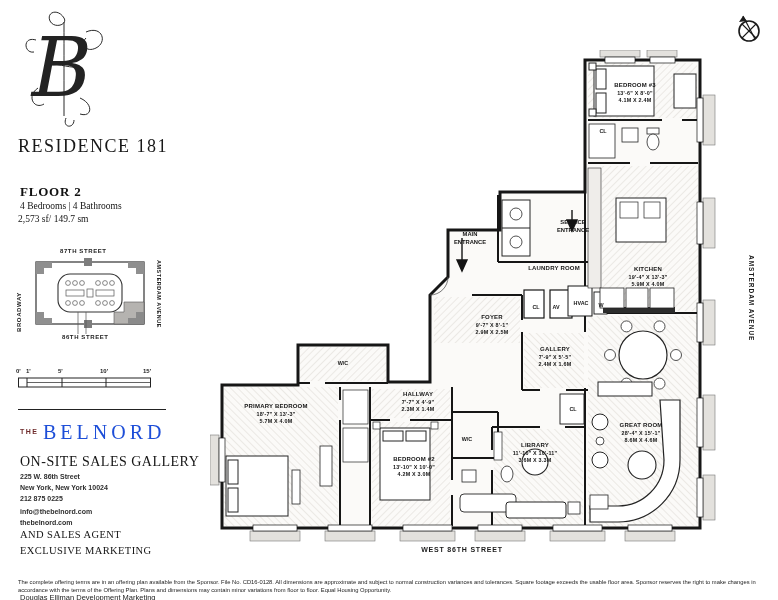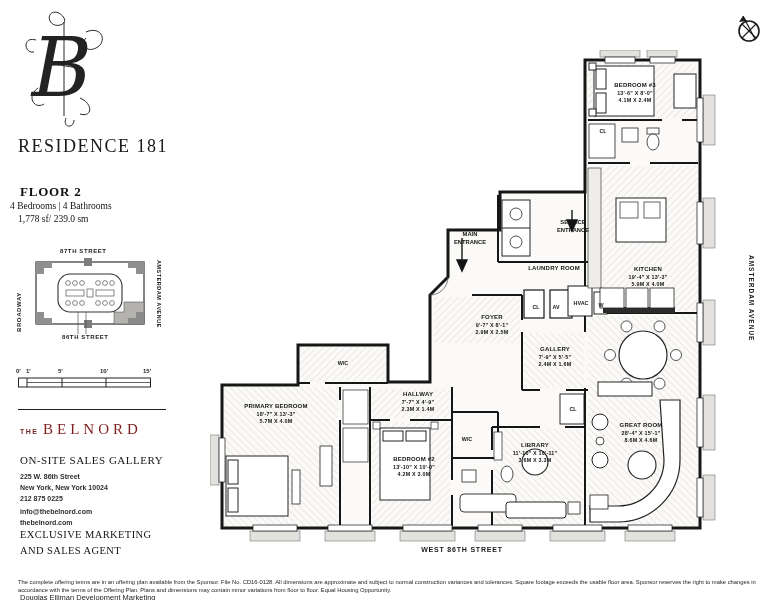--- a/index.html
+++ b/index.html
@@ -8,22 +8,22 @@
   .abs{position:absolute;}
 
   
   .res-title{font-family:"Liberation Serif",serif;font-size:18px;letter-spacing:1.5px;color:#181818;}
   .floor-label{font-family:"Liberation Serif",serif;font-size:13px;font-weight:bold;letter-spacing:.8px;}
   .floor-sub{font-family:"Liberation Serif",serif;font-size:9.5px;margin-top:2px;}
   .kp-street{font:bold 6px "Liberation Sans",sans-serif;letter-spacing:.6px;color:#222;}
   .vtext{writing-mode:vertical-rl;letter-spacing:.6px;}
   .divider{position:absolute;left:18px;width:148px;border-top:1.5px solid #222;}
   .brand-the{font:bold 7px "Liberation Sans",sans-serif;letter-spacing:1.5px;color:#6e2a2a;}
-  .brand-name{font-family:"Liberation Serif",serif;font-size:15px;letter-spacing:4px;color:#7f1d1d;}
-  .gallery-title{font-family:"Liberation Serif",serif;font-size:11px;letter-spacing:.5px;color:#151515;}
+  .brand-name{font-family:"Liberation Serif",serif;font-size:20px;letter-spacing:4px;color:#1d4ed8;}
+  .gallery-title{font-family:"Liberation Serif",serif;font-size:14px;letter-spacing:.5px;color:#151515;}
   .addr{font:bold 7px "Liberation Sans",sans-serif;line-height:1.6;color:#2e2e2e;}
   .web{font:bold 7px "Liberation Sans",sans-serif;line-height:1.6;color:#2e2e2e;}
   .agent-title{font-family:"Liberation Serif",serif;font-size:10.5px;letter-spacing:.4px;line-height:1.5;color:#151515;}
   .agent-name{font:7.5px "Liberation Sans",sans-serif;color:#222;}
   .scale-num{font:bold 6px "Liberation Sans",sans-serif;color:#222;}
 
   
   .room-label{position:absolute;transform:translateX(-50%);text-align:center;white-space:nowrap;
               font:bold 6px "Liberation Sans",sans-serif;line-height:1.3;letter-spacing:.2px;color:#141414;}
   .room-label .d{font-size:5.4px;font-weight:700;}
@@ -49,22 +49,22 @@
       <path d="M66,90 C80,96 78,110 66,106"></path>
       <path d="M50,14 C50,40 50,80 50,108"></path>
       <path d="M34,58 C46,54 58,62 66,58"></path>
     </g>
     <text x="48" y="88" font-family="DejaVu Serif, serif" font-style="italic" font-size="82" text-anchor="middle" fill="#232323">B</text>
   </svg>
 
   <div class="abs res-title" style="left:18px;top:136px;">RESIDENCE 181</div>
 
   <div class="abs floor-label" style="left:20px;top:184px;">FLOOR 2</div>
-  <div class="abs floor-sub" style="left:10px;top:199px;">4 Bedrooms | 4 Bathrooms</div>
-  <div class="abs floor-sub" style="left:18px;top:212px;">1,778 sf/ 239.0 sm</div>
+  <div class="abs floor-sub" style="left:20px;top:199px;">4 Bedrooms | 4 Bathrooms</div>
+  <div class="abs floor-sub" style="left:18px;top:212px;">2,573 sf/ 149.7 sm</div>
 
   <div class="abs kp-street" style="left:60px;top:248px;">87TH STREET</div>
   <svg class="abs" style="left:14px;top:256px;" width="150" height="80" viewBox="0 0 150 80">
     <rect x="22" y="6" width="108" height="62" fill="#ffffff" stroke="#333" stroke-width="1.2"></rect>
 
     <path d="M22,6 h16 v6 h-8 v6 h-8 z" fill="#8f8f8f"></path>
     <path d="M130,6 h-16 v6 h8 v6 h8 z" fill="#8f8f8f"></path>
     <path d="M22,68 h16 v-6 h-8 v-6 h-8 z" fill="#8f8f8f"></path>
     <rect x="70" y="2" width="8" height="8" fill="#7d7d7d"></rect>
     <rect x="70" y="64" width="8" height="8" fill="#7d7d7d"></rect>
@@ -119,22 +119,22 @@
   <div class="abs addr" style="left:20px;top:471px;">
     <div>225 W. 86th Street</div>
     <div>New York, New York 10024</div>
     <div>212 875 0225</div>
   </div>
   <div class="abs web" style="left:20px;top:506px;">
     <div>info@thebelnord.com</div>
     <div>thebelnord.com</div>
   </div>
   <div class="abs agent-title" style="left:20px;top:527px;">
+    <div>AND SALES AGENT</div>
     <div>EXCLUSIVE MARKETING</div>
-    <div>AND SALES AGENT</div>
   </div>
   <div class="abs agent-name" style="left:20px;top:556px;margin-top:37px;">Douglas Elliman Development Marketing</div>
 
   <svg class="abs" style="left:730px;top:10px;" width="36" height="36" viewBox="0 0 36 36">
     <circle cx="19" cy="21" r="10" fill="none" stroke="#1a1a1a" stroke-width="1.6"></circle>
     <line x1="12" y1="14" x2="26" y2="28" stroke="#1a1a1a" stroke-width="1.1"></line>
     <line x1="26" y1="14" x2="12" y2="28" stroke="#1a1a1a" stroke-width="1.1"></line>
     <line x1="25" y1="29" x2="13" y2="6" stroke="#1a1a1a" stroke-width="1.2"></line>
     <polygon points="13,6 9,12 17,11" fill="#1a1a1a"></polygon>
   </svg>

